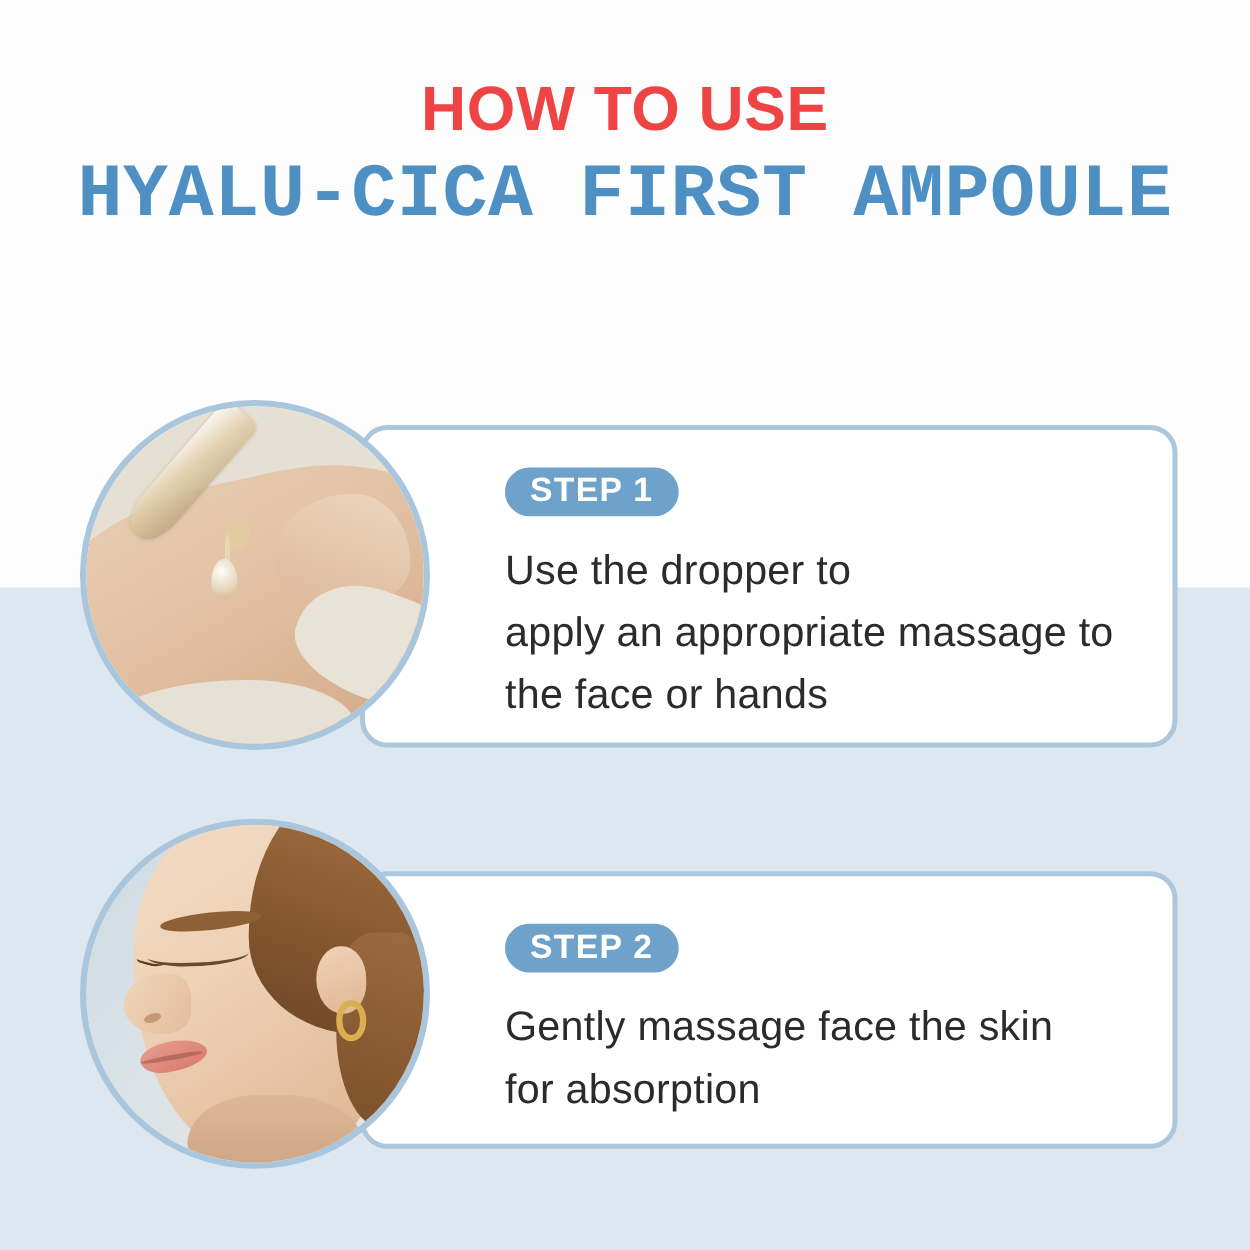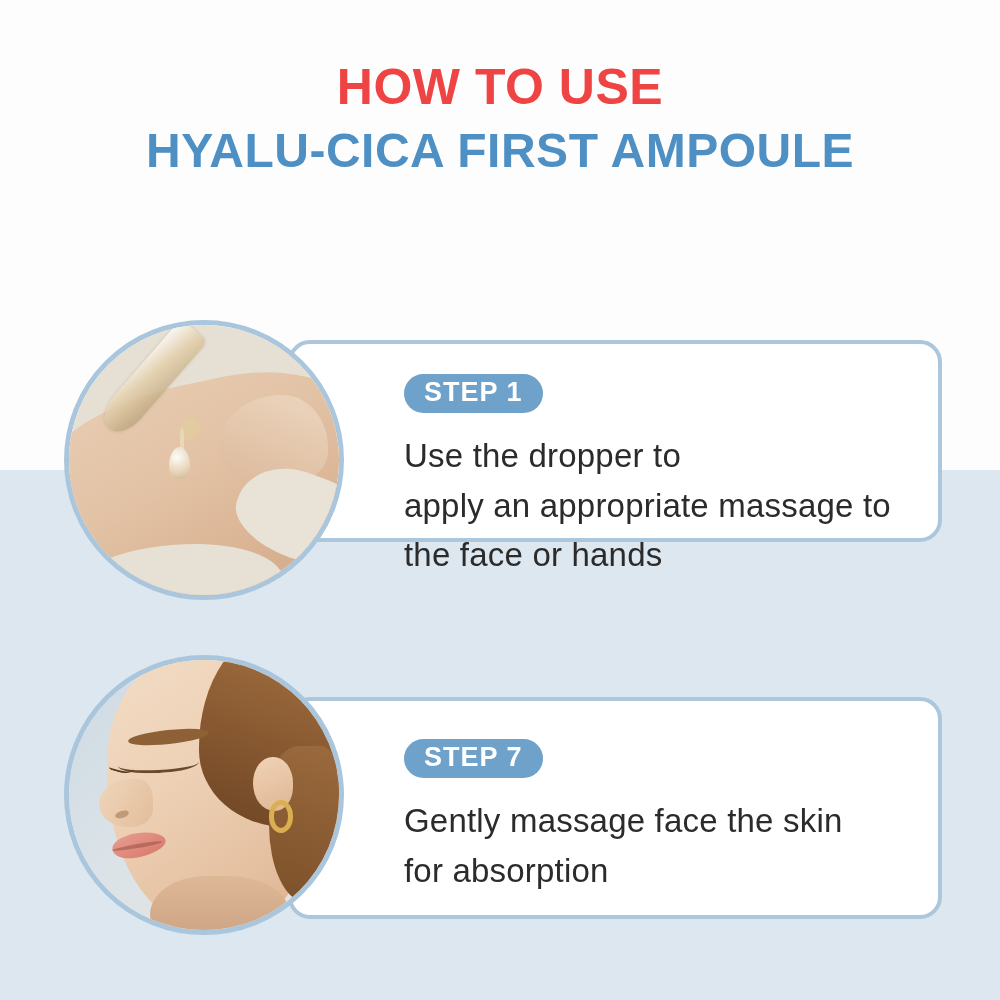--- a/index.html
+++ b/index.html
@@ -49,37 +49,37 @@
     font-size: 50px;
     font-weight: bold;
     letter-spacing: 0.5px;
     color: #ef4444;
     line-height: 1.02;
     font-family: "Liberation Sans", sans-serif;
   }
   .heading-line2 {
     margin: 0;
     padding-top: 14px;
-    font-size: 48px;
+    font-size: 60px;
     font-weight: bold;
     letter-spacing: 0.5px;
     color: #4e90c4;
     line-height: 1.02;
-    font-family: Liberation Sans, sans-serif;
+    font-family: Liberation Mono, monospace;
   }
 
   
   .card {
     position: absolute;
     background: #ffffff;
     border: 4px solid #acc7db;
     border-radius: 22px;
     box-sizing: border-box;
   }
-  .card-1 { left: 288px; top: 340px;  width: 654px; height: 202px; }
+  .card-1 { left: 288px; top: 340px;  width: 654px; height: 258px; }
   .card-2 { left: 288px; top: 697px;  width: 654px; height: 222px; }
 
   .card-body {
     position: absolute;
     left: 112px;
     right: 24px;
     top: 0;
   }
   .card-1 .card-body { top: 30px; }
   .card-2 .card-body { top: 38px; }
@@ -368,21 +368,21 @@
       <div class="hand-thumb"></div>
       <div class="dropper"></div>
       <div class="dropper-tip"></div>
       <div class="drop-stream"></div>
       <div class="drop"></div>
     </div>
   </div>
 
   <div class="card card-2">
     <div class="card-body">
-      <span class="step-badge">STEP 7</span>
+      <span class="step-badge">STEP 2</span>
       <p class="step-text">Gently massage face the skin
 for absorption</p>
     </div>
   </div>
 
   <div class="photo photo-2">
     <div class="photo-inner face-scene">
       <div class="face-shape"></div>
       <div class="hair"></div>
       <div class="hair-back"></div>

